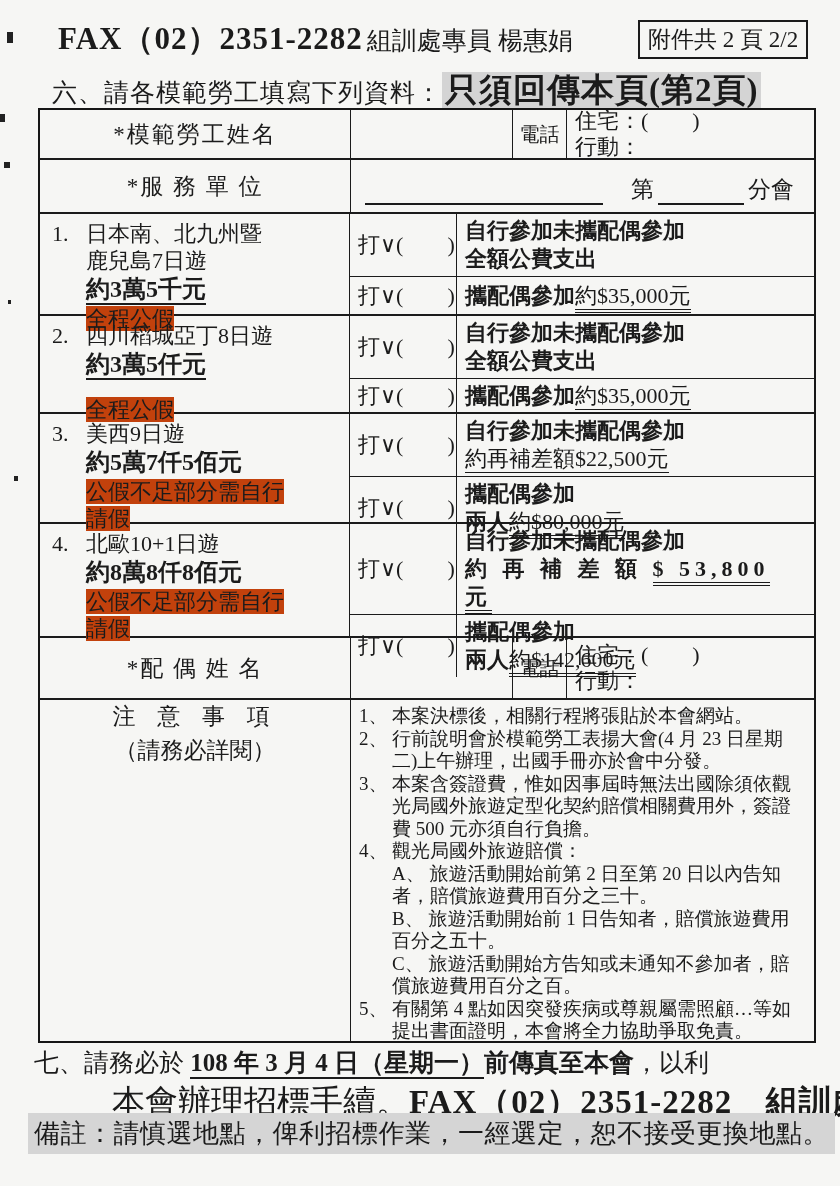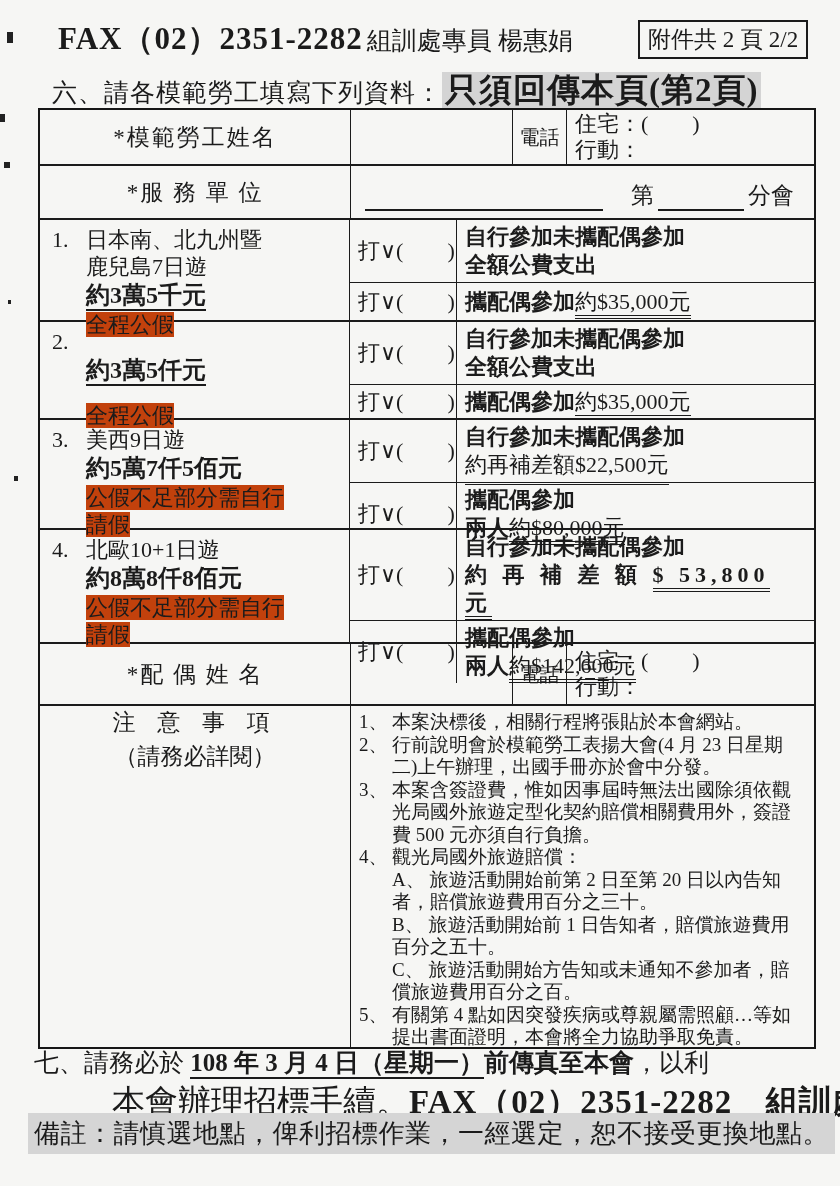--- a/index.html
+++ b/index.html
@@ -38,21 +38,21 @@
     background:transparent;
   }
   .row{display:flex;border-top:2px solid #1b1b1b;}
   .row:first-child{border-top:none;}
   .c-label{
     width:310px;flex:none;border-right:1.5px solid #1b1b1b;
     display:flex;align-items:center;justify-content:center;
     font-size:23px;letter-spacing:2px;text-align:center;
   }
   
-  .name-row{height:54px;}
+  .name-row{height:48px;}
   .spouse-row{height:60px;}
   .c-blank{width:161px;flex:none;border-right:1.5px solid #1b1b1b;}
   .c-phone{
     width:53px;flex:none;border-right:1.5px solid #1b1b1b;
     display:flex;align-items:center;justify-content:center;font-size:20px;
   }
   .c-contact{flex:1;padding:2px 8px;font-size:22px;line-height:26px;display:flex;flex-direction:column;justify-content:center;}
   
   .service-row{height:52px;}
   .c-service{flex:1;display:flex;align-items:flex-end;padding:0 8px 7px 14px;font-size:23px;}
@@ -80,21 +80,21 @@
     width:107px;flex:none;border-right:1.5px solid #1b1b1b;
     display:flex;align-items:center;padding-left:8px;font-size:22px;
     box-sizing:border-box;white-space:nowrap;
   }
   .opt-desc{
     flex:1;padding:3px 8px;font-size:22px;line-height:28px;
     display:flex;flex-direction:column;justify-content:center;
   }
   .b{font-weight:bold;}
   .n{font-weight:normal;}
-  .u1{border-bottom:1.5px solid #1b1b1b;padding-bottom:7px;}
+  .u1{border-bottom:1.5px solid #1b1b1b;padding-bottom:1px;}
   .du{border-bottom:4px double #1b1b1b;padding-bottom:1px;}
   .sp{letter-spacing:5px;}
   .r1{height:100px;}
   .r2{height:96px;}
   .r3{height:108px;}
   .r4{height:112px;}
   
   .notes-row{height:341px;}
   .c-notes-label{
     width:310px;flex:none;border-right:1.5px solid #1b1b1b;
@@ -190,20 +190,21 @@
             <span><span class="b">攜配偶參加</span><span class="n du">約$35,000元</span></span>
           </div>
         </div>
       </div>
     </div>
 
     <div class="row trip-row r2">
       <div class="trip-info">
         <div class="trip-line">
           <span class="trip-num">2.</span>
+          <span class="trip-title">四川稻城亞丁8日遊</span>
         </div>
         <div class="trip-price"><span class="u">約3萬5仟元</span></div>
         <div class="trip-leave"><span class="hl">全程公假</span></div>
       </div>
       <div class="trip-options">
         <div class="option">
           <div class="opt-check">打∨(　　)</div>
           <div class="opt-desc">
             <span class="b">自行參加未攜配偶參加</span>
             <span class="b">全額公費支出</span>

